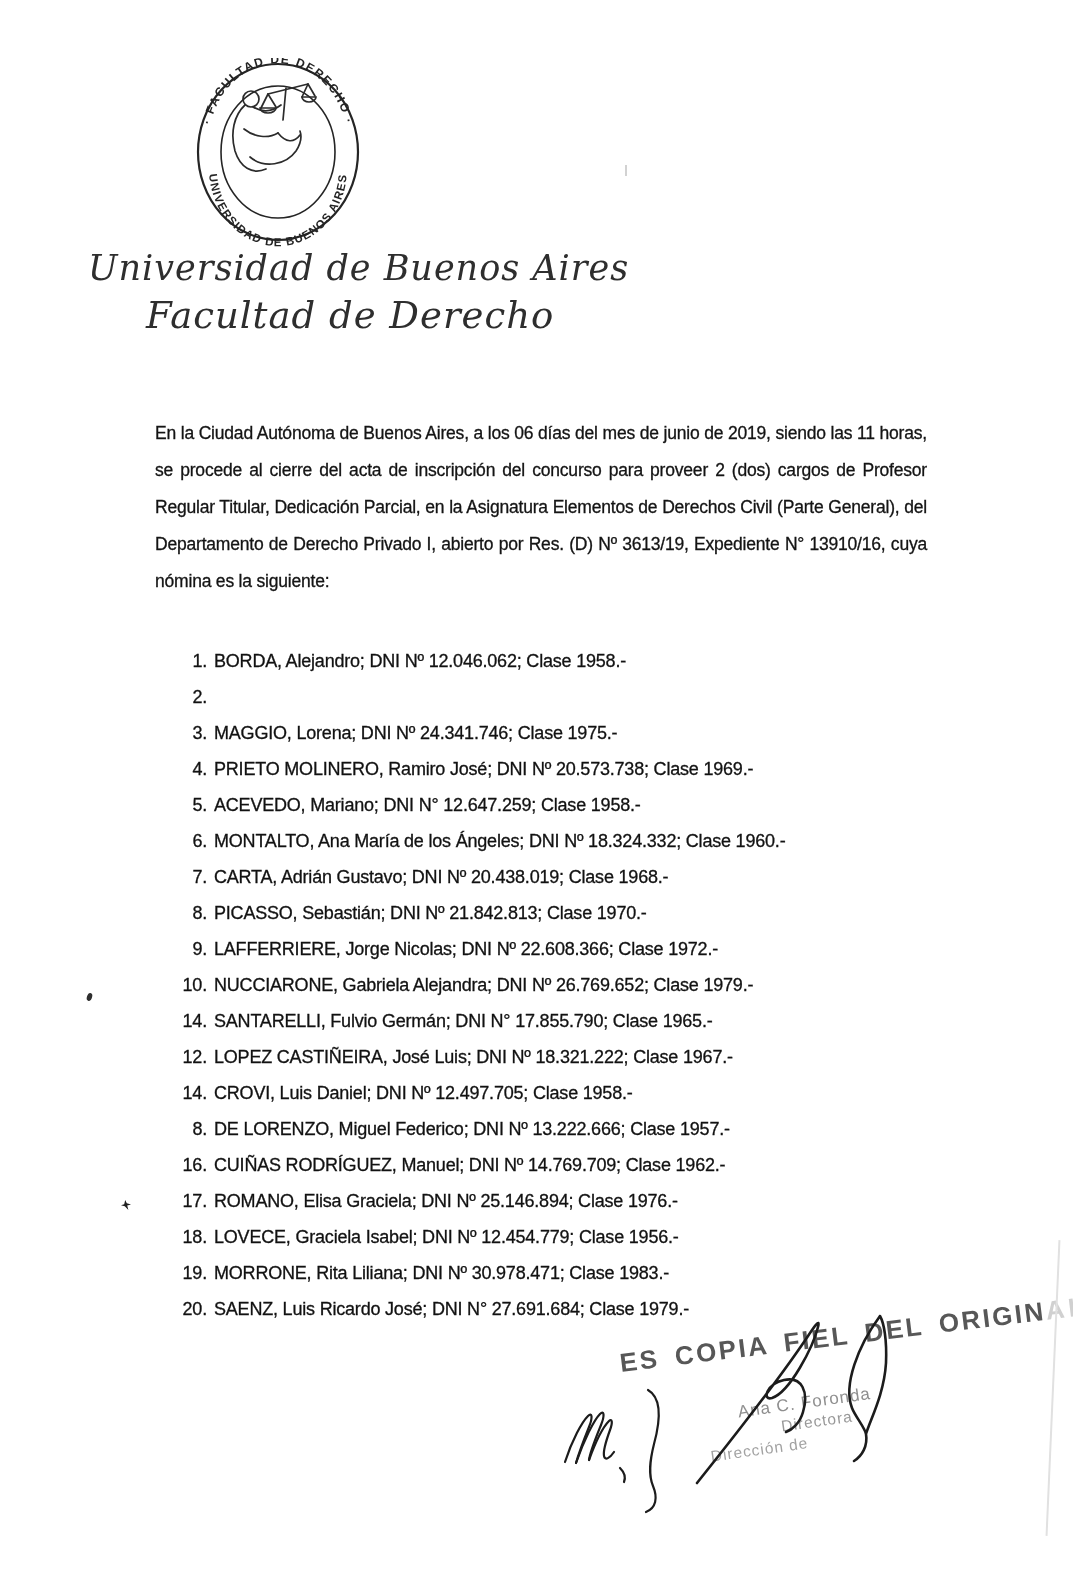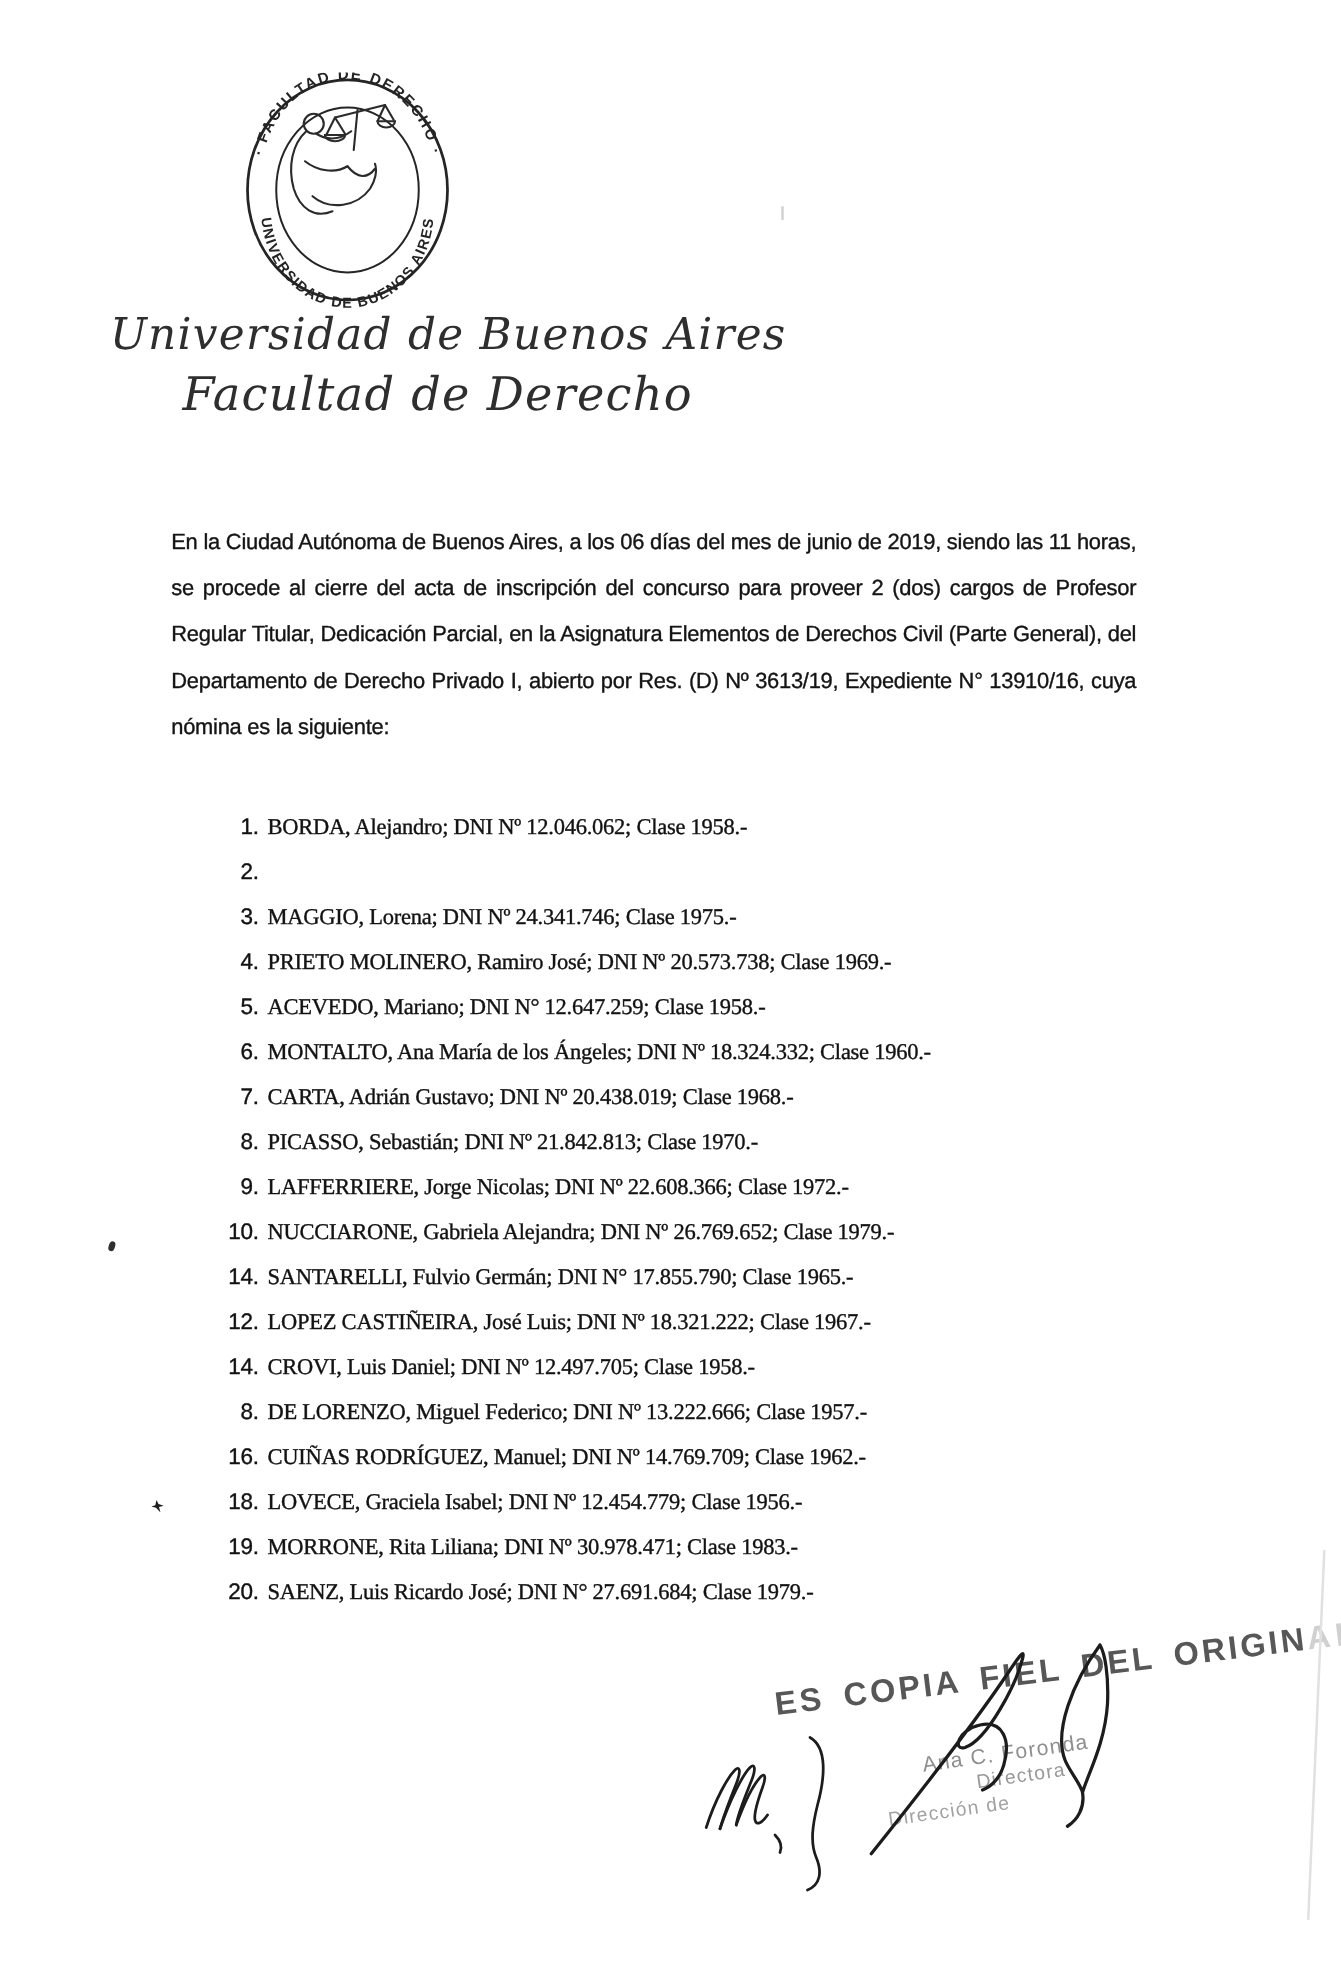--- a/index.html
+++ b/index.html
@@ -16,35 +16,35 @@
   .seal{position:absolute;left:190px;top:58px;}
   
   .script-head{
     position:absolute;left:88px;top:248px;width:480px;
     font-family:"DejaVu Serif",serif;font-style:italic;color:#2e2e2e;
   }
   .script-l1{font-size:35px;letter-spacing:1px;white-space:nowrap;}
   .script-l2{font-size:37px;letter-spacing:1px;margin-left:58px;margin-top:6px;white-space:nowrap;}
   
   .body-par{
-    position:absolute;left:137px;top:415px;width:772px;
+    position:absolute;left:155px;top:415px;width:772px;
     font-size:17.5px;line-height:37px;letter-spacing:-0.2px;
     text-align:justify;color:#141414;
     -webkit-text-stroke:0.3px #141414;
   }
   
   .candidates{
     position:absolute;left:177px;top:643px;width:780px;
     list-style:none;margin:0;padding:0;
     font-size:18px;letter-spacing:-0.2px;color:#121212;
     -webkit-text-stroke:0.3px #121212;
   }
   .candidates .row{display:flex;height:36px;align-items:center;white-space:nowrap;}
   .candidates .num{flex:0 0 30px;text-align:right;}
-  .candidates .txt{margin-left:7px;font-family:Liberation Serif, serif;}
+  .candidates .txt{margin-left:7px;}
   
   .copy-stamp{
     position:absolute;left:620px;top:1348px;
     transform:rotate(-7deg);transform-origin:left center;
     font-weight:bold;font-size:26px;letter-spacing:2.5px;word-spacing:6px;
     color:#3a3a3a;opacity:.85;white-space:nowrap;
   }
   .copy-stamp .faded{opacity:.28;letter-spacing:4px;}
   .officer-stamp{
     position:absolute;left:698px;top:1408px;
@@ -158,20 +158,24 @@
     </li>
       <li class="row">
       <span class="num">8.</span>
       <span class="txt">DE LORENZO, Miguel Federico; DNI Nº 13.222.666; Clase 1957.-</span>
     </li>
       <li class="row">
       <span class="num">16.</span>
       <span class="txt">CUIÑAS RODRÍGUEZ, Manuel; DNI Nº 14.769.709; Clase 1962.-</span>
     </li>
       <li class="row">
+      <span class="num">17.</span>
+      <span class="txt">ROMANO, Elisa Graciela; DNI Nº 25.146.894; Clase 1976.-</span>
+    </li>
+      <li class="row">
       <span class="num">18.</span>
       <span class="txt">LOVECE, Graciela Isabel; DNI Nº 12.454.779; Clase 1956.-</span>
     </li>
       <li class="row">
       <span class="num">19.</span>
       <span class="txt">MORRONE, Rita Liliana; DNI Nº 30.978.471; Clase 1983.-</span>
     </li>
       <li class="row">
       <span class="num">20.</span>
       <span class="txt">SAENZ, Luis Ricardo José; DNI N° 27.691.684; Clase 1979.-</span>

